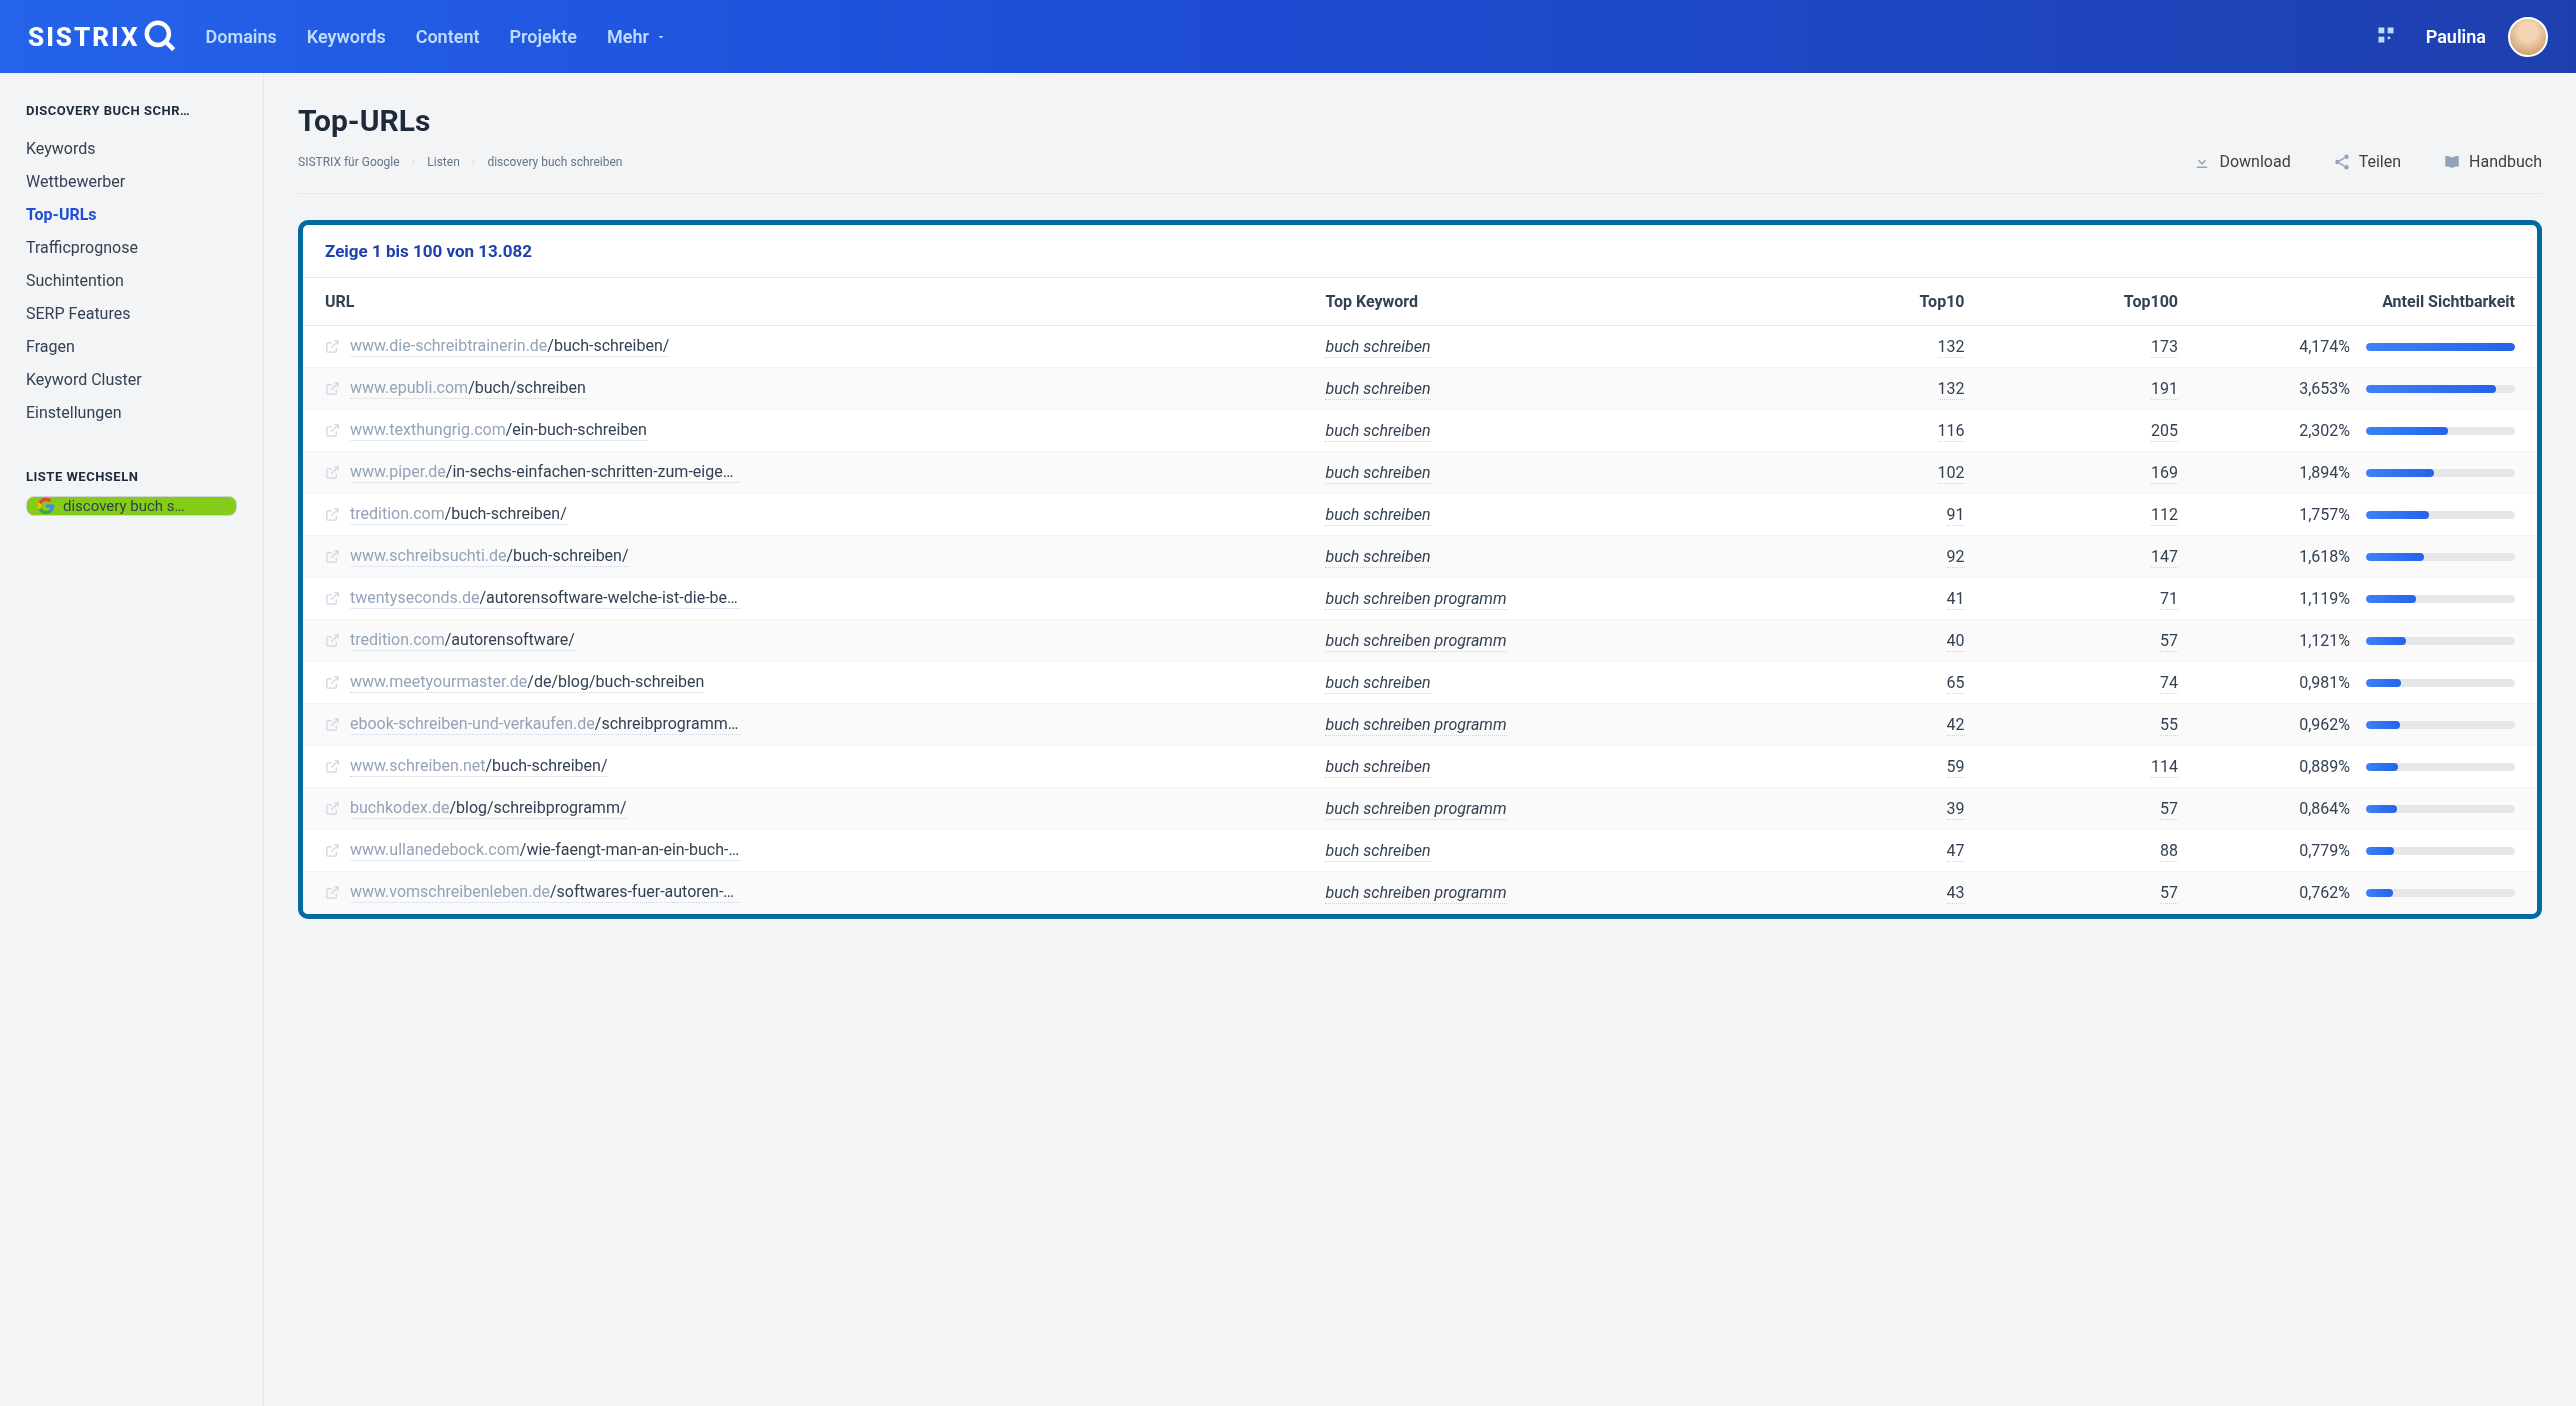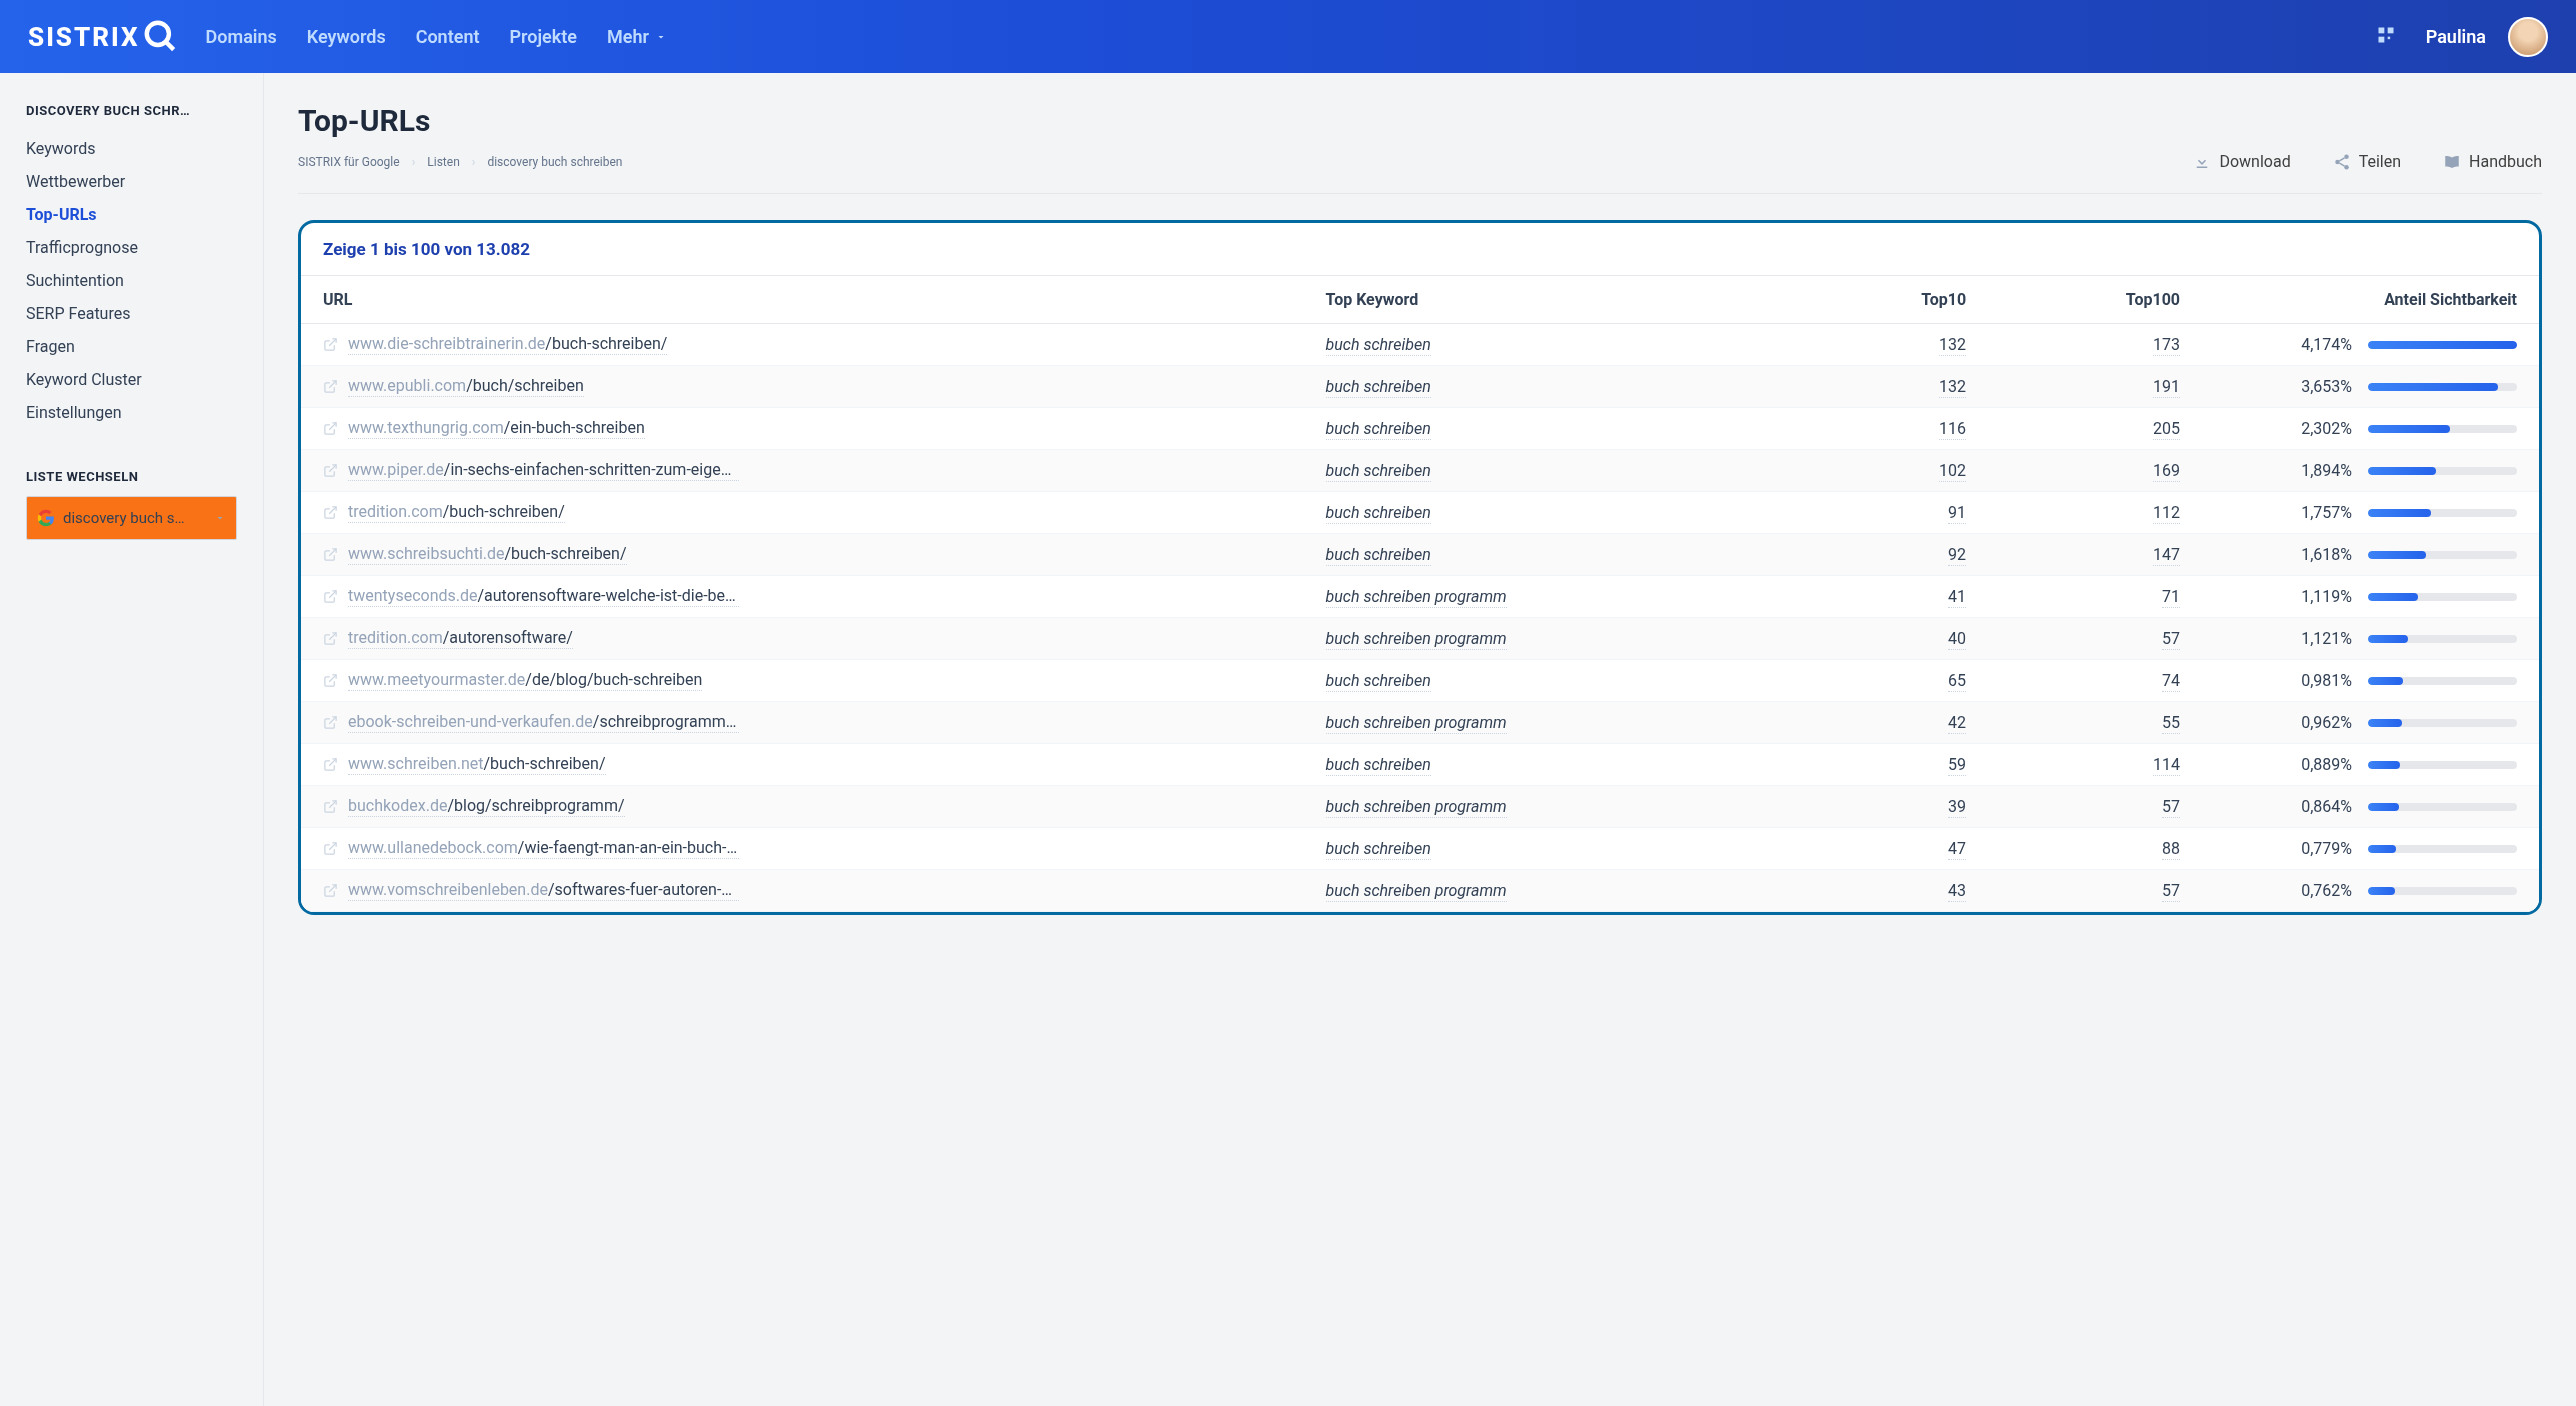--- a/index.html
+++ b/index.html
@@ -16,34 +16,34 @@
 .username { color: #fff; font-weight: 600; font-size: 18px; margin-left: 22px; margin-right: 14px; }
 .avatar { width: 40px; height: 40px; border-radius: 50%; background: radial-gradient(circle at 50% 35%, #f3d5b5 0 30%, #c08a5a 100%); border: 2px solid #fff; }
 
 .layout { display: flex; }
 .sidebar { width: 264px; background: #f3f4f6; padding: 30px 26px; border-right: 1px solid #e5e7eb; min-height: calc(100vh - 73px); }
 .side-heading { font-size: 13px; font-weight: 700; color: #1e293b; letter-spacing: 0.5px; margin-bottom: 14px; white-space: nowrap; overflow: hidden; text-overflow: ellipsis; }
 .side-list { list-style: none; }
 .side-list li { padding: 7px 0; font-size: 16px; color: #334155; cursor: pointer; }
 .side-list li.active { color: #1d4ed8; font-weight: 700; }
 .side-subhead { font-size: 13px; font-weight: 700; color: #1e293b; letter-spacing: 0.5px; margin-top: 40px; margin-bottom: 12px; }
-.list-switcher { background: #f97316; border: 1px solid #d1d5db; border-radius: 2px; padding: 12px 10px; display: flex; align-items: center; gap: 8px; font-size: 15px; color: #334155; cursor: pointer; }
+.list-switcher { background: #84cc16; border: 1px solid #d1d5db; border-radius: 8px; padding: 0 10px; display: flex; align-items: center; gap: 8px; font-size: 15px; color: #334155; cursor: pointer; }
 .g-icon { width: 18px; height: 18px; flex-shrink: 0; }
 .list-switcher .lbl { flex: 1; white-space: nowrap; overflow: hidden; text-overflow: ellipsis; }
 
 .main { flex: 1; padding: 30px 34px; }
 .page-title { font-size: 30px; font-weight: 700; color: #1e293b; margin-bottom: 14px; }
 .breadcrumb-row { display: flex; align-items: center; justify-content: space-between; padding-bottom: 22px; border-bottom: 1px solid #e5e7eb; margin-bottom: 26px; }
 .breadcrumb { display: flex; align-items: center; gap: 12px; font-size: 12px; color: #64748b; }
 .breadcrumb .sep { color: #cbd5e1; }
 .actions { display: flex; gap: 42px; color: #404040; font-size: 16px; }
 .actions .act { display: flex; align-items: center; gap: 8px; cursor: pointer; }
 .actions svg { width: 18px; height: 18px; }
 
-.card { background: #fff; border: 3px solid #0369a1; border-radius: 16px; overflow: hidden; }
+.card { background: #fff; border: 5px solid #0369a1; border-radius: 10px; overflow: hidden; }
 .card-head { padding: 16px 22px; font-size: 17px; font-weight: 700; color: #1e40af; border-bottom: 1px solid #e5e7eb; }
 table { width: 100%; border-collapse: collapse; }
 th { text-align: left; font-weight: 700; font-size: 16px; color: #334155; padding: 14px 22px; border-bottom: 1px solid #e5e7eb; }
 th.num, td.num { text-align: right; }
 td { padding: 10px 22px; border-bottom: 1px solid #f1f5f9; font-size: 16px; color: #334155; vertical-align: middle; }
 tr:nth-child(even) td { background: #fafafa; }
 .url-cell { display: flex; align-items: center; gap: 10px; max-width: 416px; }
 .ext-icon { width: 15px; height: 15px; color: #cbd5e1; flex-shrink: 0; }
 .url-host { color: #94a3b8; }
 .url-path { color: #334155; }

